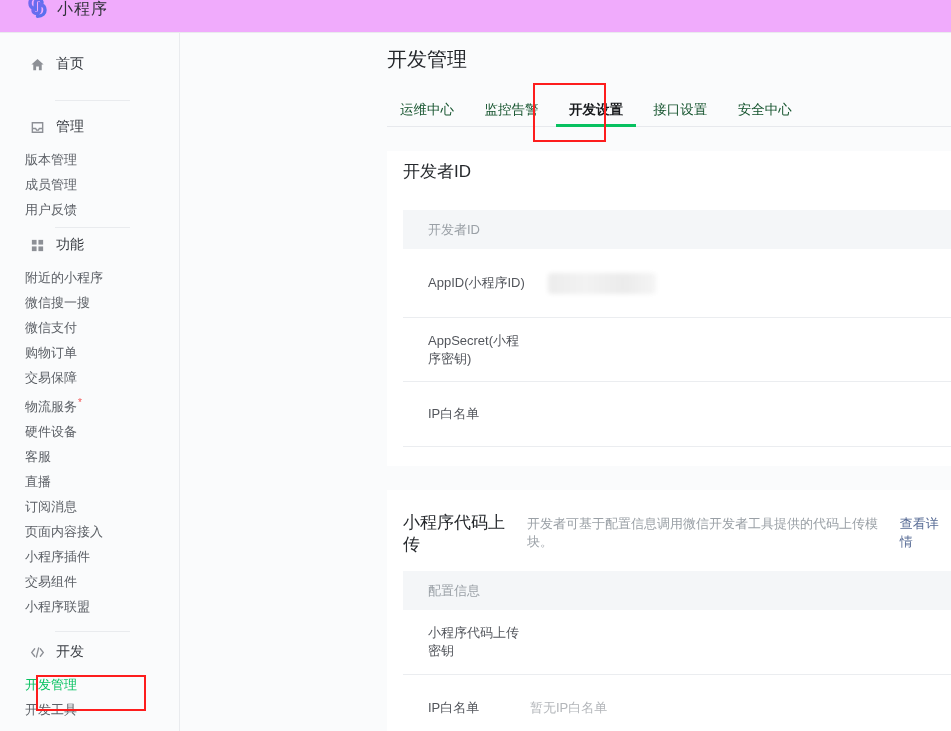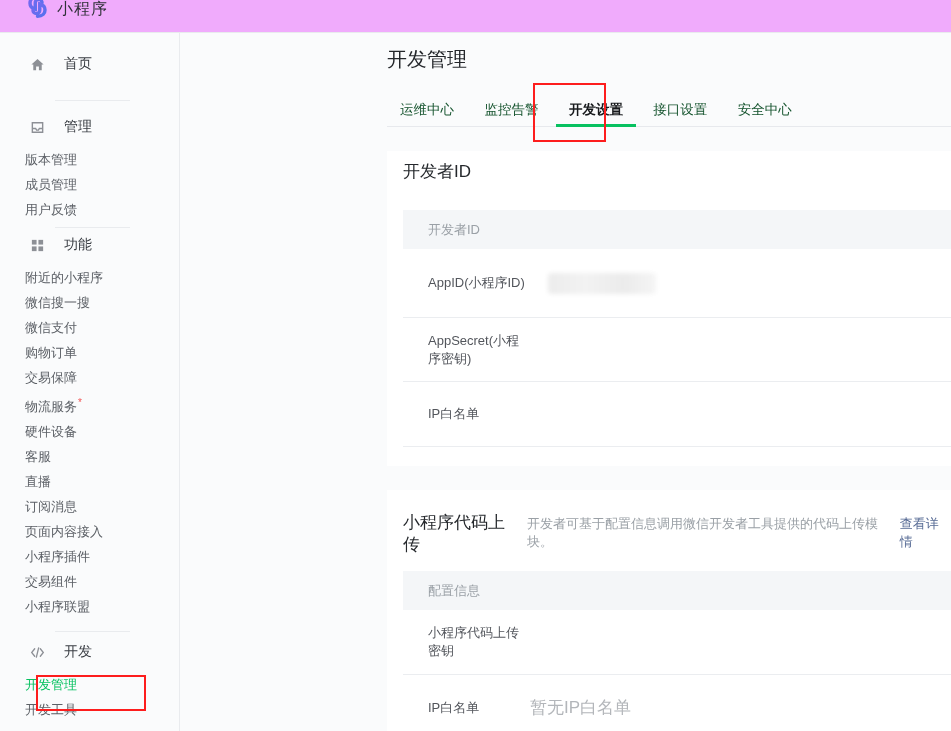--- a/index.html
+++ b/index.html
@@ -7,21 +7,21 @@
   body { font-family:"Liberation Sans","DejaVu Sans",sans-serif; }
   .screen { position:relative; width:951px; height:731px; background:#fafbfc; overflow:hidden; }
 
   
   .topbar { position:absolute; left:0; top:0; width:951px; height:33px; background:#f0abfc; border-bottom:1px solid #e9ebee; z-index:5; }
   .logo { position:absolute; left:24px; top:-7px; width:27px; height:27px; }
   .brand { position:absolute; left:57px; top:-1px; font-size:16px; color:#2f3138; letter-spacing:1px; }
 
   
   .sidebar { position:absolute; left:0; top:33px; width:180px; height:698px; border-right:1px solid #e9ebee; padding-top:21px; background:#fafbfc; }
-  .group-head { display:flex; align-items:center; height:20px; padding-left:30px; font-size:14px; color:#383c42;gap:8px; }
+  .group-head { display:flex; align-items:center; height:20px; padding-left:30px; font-size:14px; color:#383c42; }
   .group-head .gicon { width:15px; height:15px; margin-right:11px; display:inline-flex; }
   .side-divider { height:1px; width:75px; margin-left:55px; background:#e9ebee; }
   .d1 { margin-top:26px; }
   .d2 { margin-top:5px; }
   .d3 { margin-top:12px; }
   .mt16 { margin-top:16px; }
   .mt15 { margin-top:7px; }
   .mt10 { margin-top:10px; }
   .group-items { margin-top:10px; }
   .sub-item { display:block; padding-left:25px; line-height:25px; font-size:13px; color:#5c6066; cursor:pointer; white-space:nowrap; }
@@ -41,21 +41,21 @@
   .card2 { margin-top:24px; height:260px; padding-top:22px; }
   .card-title-row { display:flex; align-items:baseline; padding-left:16px; }
   .card-title { font-size:17px; color:#25282c; line-height:22px; }
   .card-desc { font-size:13px; color:#9aa0a6; margin-left:7px; }
   .card-link { font-size:13px; color:#576b95; margin-left:2px; cursor:pointer; }
 
   .table-head { margin-left:16px; margin-top:27px; height:39px; background:#f4f6f8; font-size:13px; color:#9aa0a6; line-height:39px; padding-left:25px; }
   .card2 .table-head { margin-top:15px; }
   .trow { display:flex; align-items:center; margin-left:16px; border-bottom:1px solid #ebedf0; padding-left:25px; }
   .trow .tlabel { width:102px; font-size:13px; color:#53565c; flex:none; }
-  .trow .tvalue { font-size:17px; color:#b3b6ba; }
+  .trow .tvalue { font-size:13px; color:#b3b6ba; }
   .r-appid { height:69px; }
   .r-secret { height:64px; }
   .r-ip1 { height:65px; }
   .r-upkey { height:65px; }
   .r-ip2 { height:66px; }
   .redacted-blob { width:108px; height:21px; margin-left:18px; border-radius:4px;
      background:linear-gradient(90deg,#ececec 0%,#f2f2f2 35%,#ebebeb 70%,#f5f5f5 100%);
      filter:blur(2px); }
 
   

